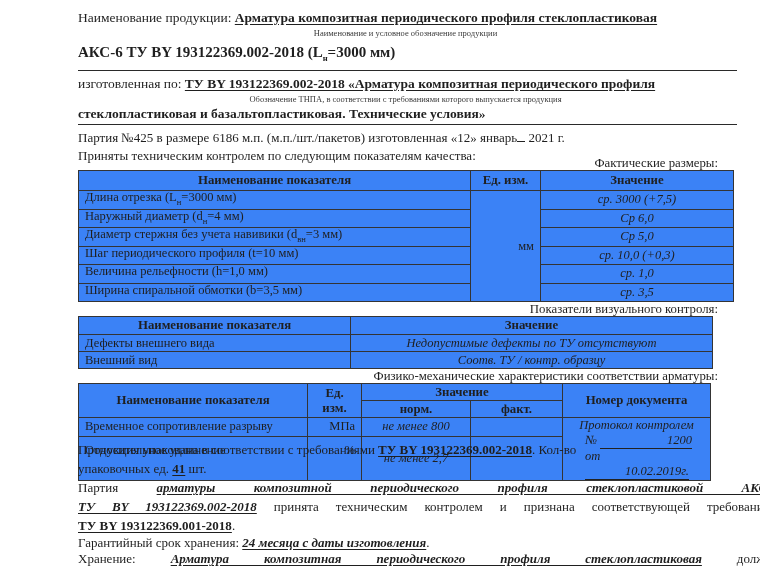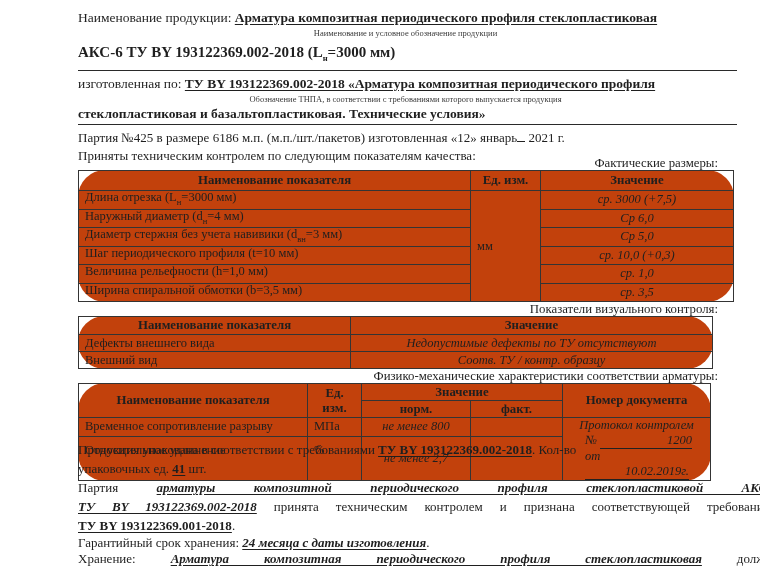--- a/index.html
+++ b/index.html
@@ -20,27 +20,27 @@
   .l3{font-size:13.5px;line-height:20px;margin-top:3px;white-space:nowrap;}
   .l4{font-size:13.5px;font-weight:bold;line-height:20px;white-space:nowrap;}
   .l5,.l6{font-size:13px;line-height:18px;white-space:nowrap;}
   .u{text-underline-offset:2px;}
   .bu{font-weight:bold;text-decoration:underline;text-underline-offset:2px;}
   .biu{font-weight:bold;font-style:italic;text-decoration:underline;text-underline-offset:2px;}
   sub{font-size:8.5px;}
   .blank-sm{display:inline-block;width:8px;border-bottom:1px solid #222;}
 
   .tcaption{font-size:12.8px;line-height:14px;text-align:right;width:640px;}
-  table{border-collapse:collapse;table-layout:fixed;background:#c2410c;border-radius:27px;}
+  table{border-collapse:collapse;table-layout:fixed;background:#3b82f6;}
   table{border:1.6px solid #2a2a2a;}
   th,td{border:1px solid #343434;overflow:hidden;}
   th{font-size:12.8px;font-weight:bold;text-align:center;padding:0 4px;}
   td{font-size:12.5px;padding:0 6px;line-height:13px;}
   .val{font-style:italic;text-align:center;}
-  .unit-cell{text-align:left;font-size:12.5px;}
+  .unit-cell{text-align:right;font-size:12.5px;}
   .t1 td{height:14px;}
   .t1 th{height:19px;}
   .t2 th{height:17px;}
   .t2 td{height:16px;}
   .t3 th{height:16px;line-height:15px;}
   .t3 .r1 td{height:16px;}
   .t3 .r2 td{height:32px;}
   .t3 .vtop{vertical-align:top;padding-top:7px;}
   .doc-cell{font-style:italic;text-align:center;vertical-align:middle;line-height:15px;}
   .doc-row{text-align:left;padding-left:16px;}

